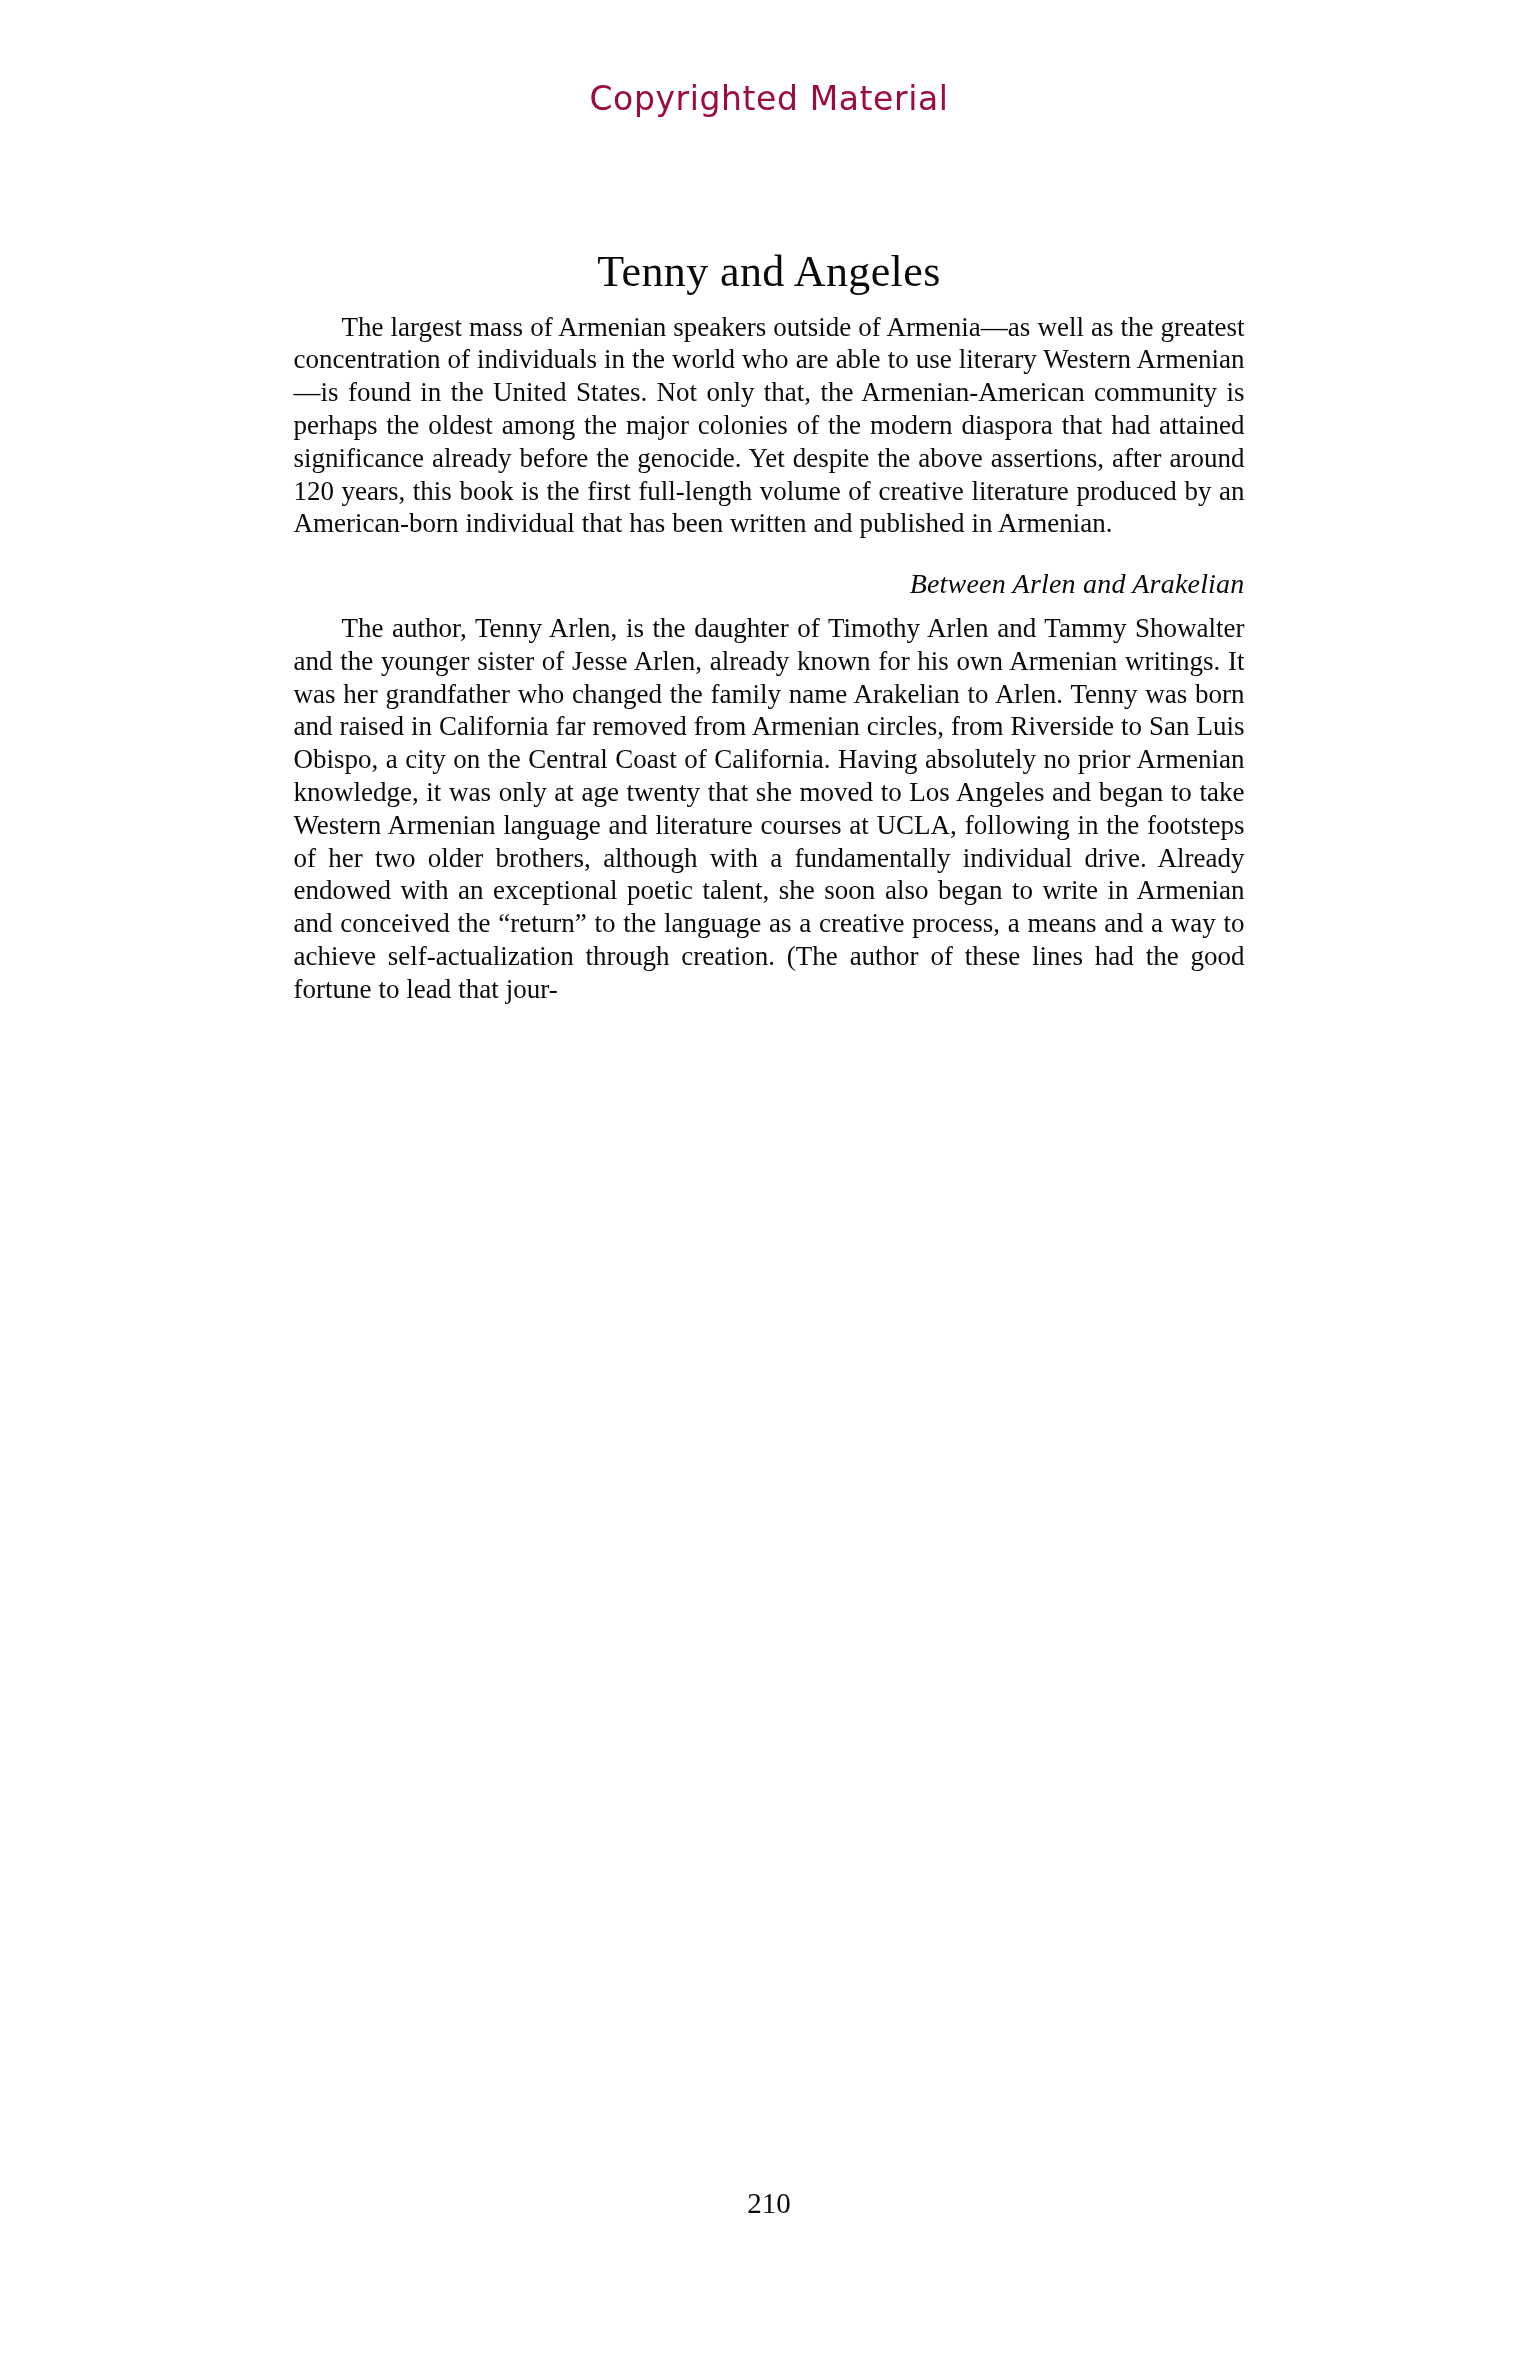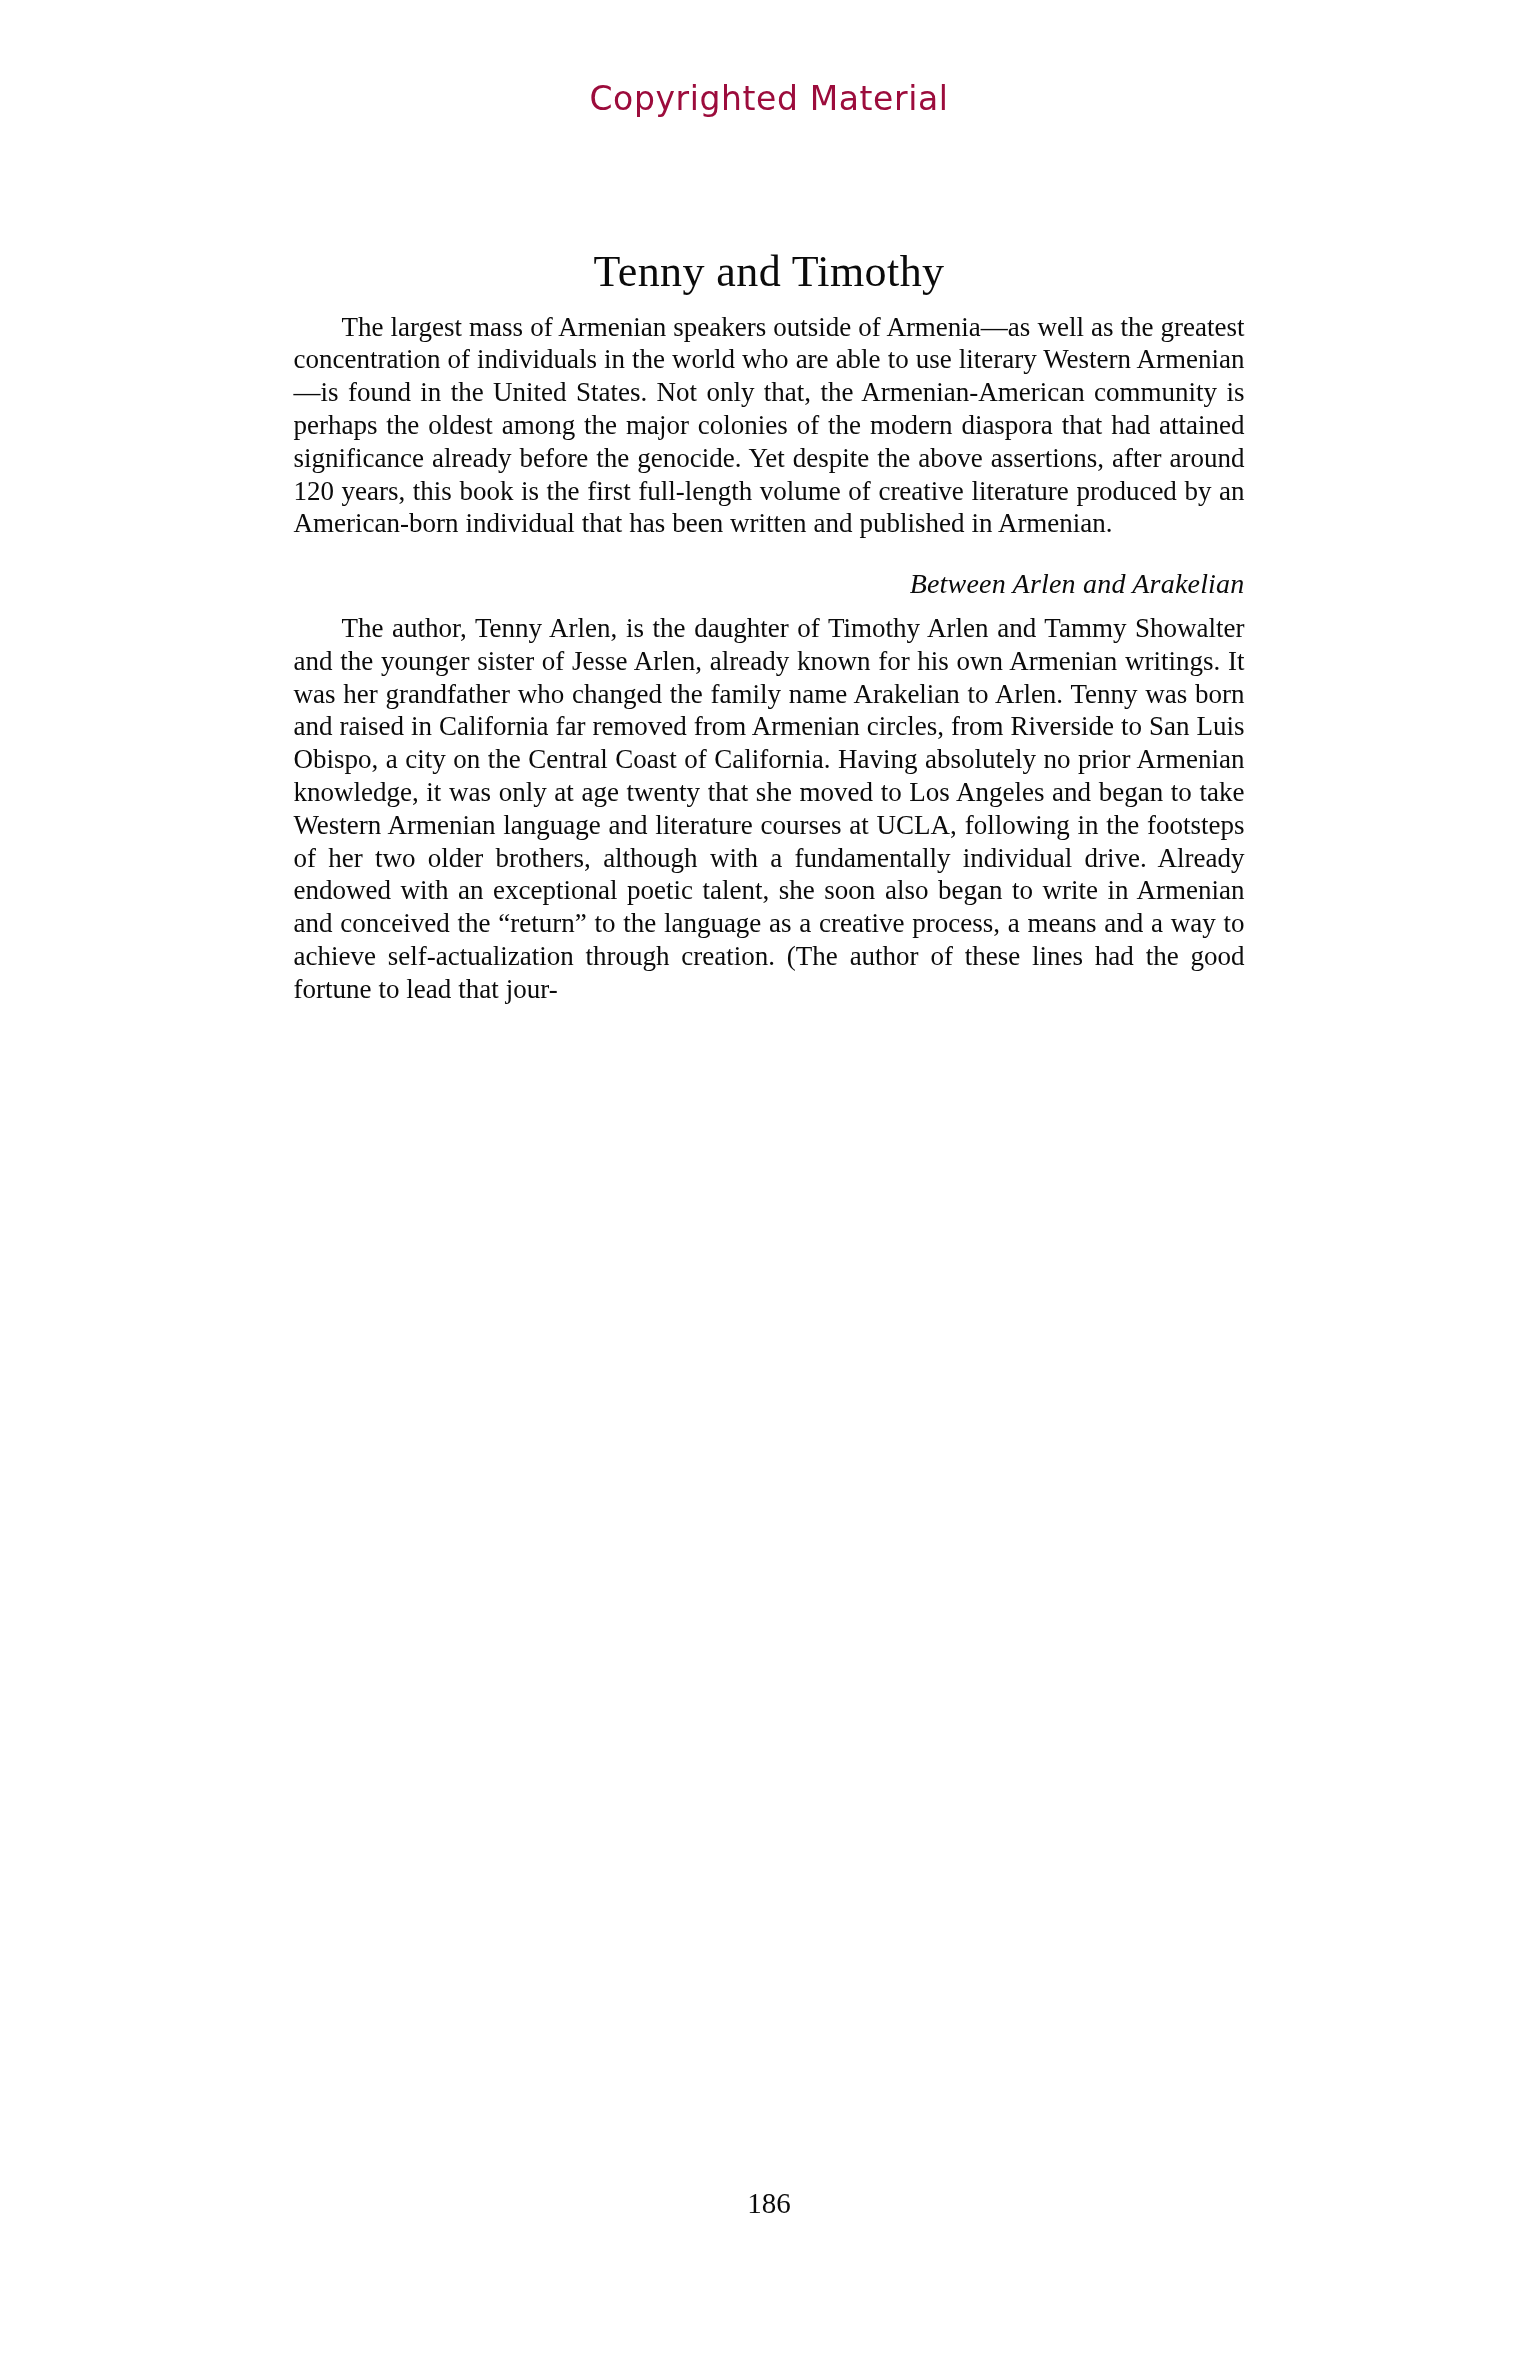--- a/index.html
+++ b/index.html
@@ -91,26 +91,26 @@
 </style>
 </head>
 <body>
 
 <div class="page">
 
   <div class="copyright-banner">Copyrighted Material</div>
 
   <div class="content">
 
-    <h1 class="chapter-title">Tenny and Timothy</h1>
+    <h1 class="chapter-title">Tenny and Angeles</h1>
 
     <p class="body-par no-stretch">The largest mass of Armenian speakers outside of Armenia—as well as the greatest concentration of individuals in the world who are able to use literary Western Armenian—is found in the United States. Not only that, the Armenian-American community is perhaps the oldest among the major colonies of the modern diaspora that had attained significance already before the genocide. Yet despite the above assertions, after around 120 years, this book is the first full-length volume of creative literature produced by an American-born individual that has been written and published in Armenian.</p>
 
     <p class="section-subhead">Between Arlen and Arakelian</p>
 
     <p class="body-par no-stretch">The author, Tenny Arlen, is the daughter of Timothy Arlen and Tammy Showalter and the younger sister of Jesse Arlen, already known for his own Armenian writings. It was her grandfather who changed the family name Arakelian to Arlen. Tenny was born and raised in California far removed from Armenian circles, from Riverside to San Luis Obispo, a city on the Central Coast of California. Having absolutely no prior Armenian knowledge, it was only at age twenty that she moved to Los Angeles and began to take Western Armenian language and literature courses at UCLA, following in the footsteps of her two older brothers, although with a fundamentally individual drive. Already endowed with an exceptional poetic talent, she soon also began to write in Armenian and conceived the “return” to the language as a creative process, a means and a way to achieve self-actualization through creation. (The author of these lines had the good fortune to lead that jour-</p>
 
   </div>
 
-  <div class="folio">186</div>
+  <div class="folio">210</div>
 
 </div>
 
 
 </body></html>

